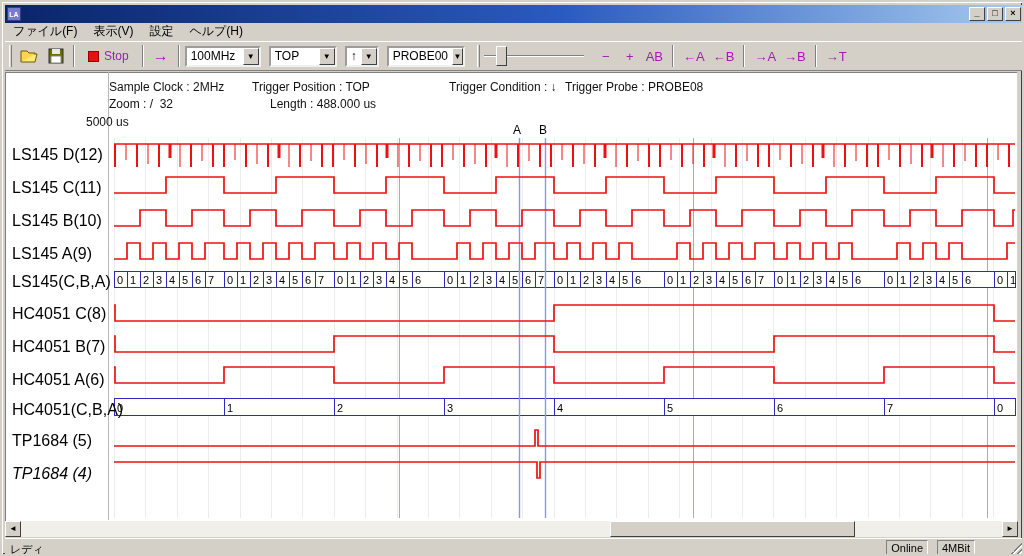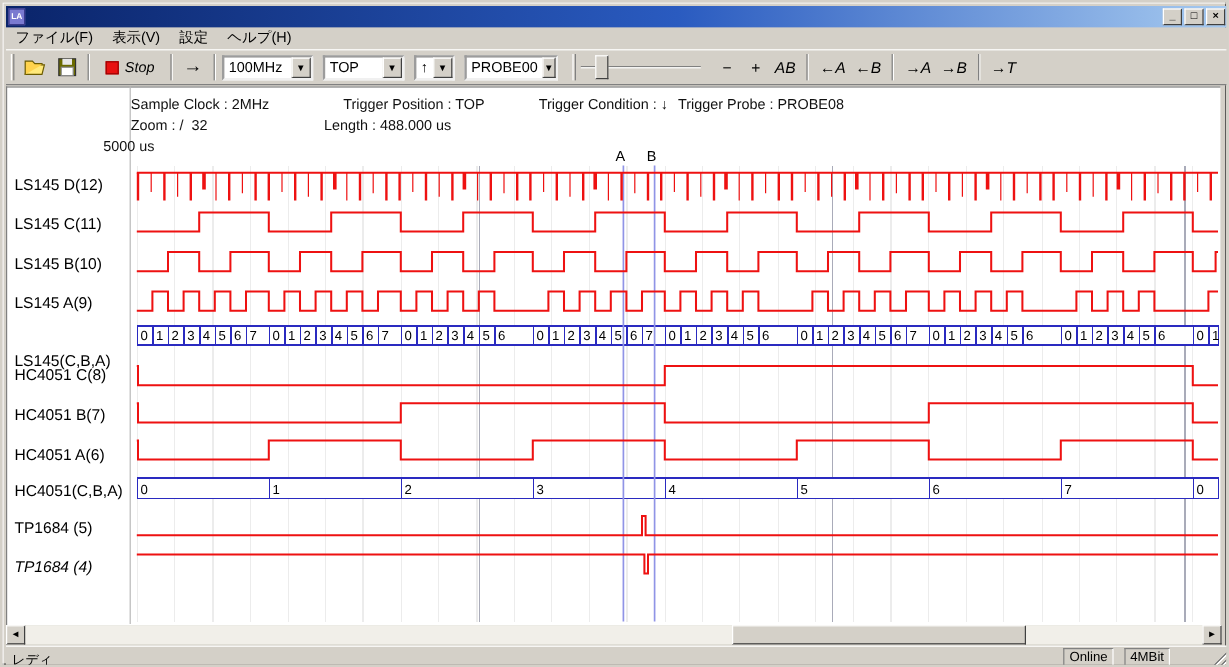--- a/index.html
+++ b/index.html
@@ -40,21 +40,21 @@
   #toolbar {
     left:3px; top:39px; width:1018px; height:30px; background:#d4d0c8;
     border-top:1px solid #fff; border-bottom:1px solid #808080;
     display:flex; align-items:center; font-size:12px;
   }
   .grip { width:3px; height:22px; margin:0 4px;
     border-left:1px solid #fff; border-right:1px solid #808080; }
   .tb-sep { width:2px; height:22px; margin:0 5px;
     border-left:1px solid #808080; border-right:1px solid #fff; }
   .tb-btn { height:24px; min-width:24px; display:flex; align-items:center;
-    justify-content:center; padding:0 4px; color:#000000;font-style:italic; }
+    justify-content:center; padding:0 4px; color:#a21caf; }
   .tb-btn.textbtn { font-size:13px; }
   #stop-btn { display:flex; align-items:center; gap:5px; padding:0 8px; height:24px; }
   #stop-square { width:11px; height:11px; background:#e81010; border:1px solid #900; }
   .combo { height:21px; background:#fff; border:2px inset #f0f0f0;
     display:flex; align-items:center; margin-right:8px; }
   .combo .val { font-size:12px; padding:0 4px; flex:1; white-space:nowrap; }
   .combo .drop { width:16px; height:17px; background:#d4d0c8;
     border:1px solid; border-color:#fff #404040 #404040 #fff;
     display:flex; align-items:center; justify-content:center; font-size:8px; }
   #slider { width:100px; height:22px; position:relative; margin-right:10px; }
@@ -63,21 +63,21 @@
   #slider-handle { position:absolute; left:12px; top:1px; width:11px; height:20px;
     background:#d4d0c8; border:1px solid; border-color:#fff #404040 #404040 #fff; }
 
   
   #client {
     left:3px; top:70px; width:1012px; height:449px; background:#fff;
     border-top:1px solid #808080; border-left:1px solid #808080;
   }
   .info-text { position:absolute; font-size:12px; color:#111; white-space:pre; }
   #label-sep { left:106px; top:70px; width:1px; height:448px; background:#b8b8b8; }
-  .ch-label { position:absolute; left:10px; font-size:13px; color:#000; white-space:nowrap; }
+  .ch-label { position:absolute; left:10px; font-size:16px; color:#000; white-space:nowrap; }
   #ruler-label { position:absolute; font-size:12px; color:#111; }
   .marker-letter { position:absolute; font-size:12px; color:#000; }
 
   #wavesvg { left:0; top:0; width:1024px; height:556px; pointer-events:none; }
 
   
   #hscroll { left:3px; top:519px; width:1013px; height:16px; background:#f1efe9;
     display:block; }
   .sb-arrow { position:absolute; width:16px; height:16px; background:#d4d0c8;
     border:1px solid; border-color:#fff #404040 #404040 #fff;
@@ -174,21 +174,21 @@
       <div class="tb-btn textbtn">→B</div>
       <div class="tb-sep"></div>
       <div class="tb-btn textbtn">→T</div>
     </div>
 </div>
 
 <div id="client" class="abs"></div>
 <div id="label-sep" class="abs"></div>
 
 <div class="info-text" style="left:107px; top:78px;">Sample Clock : 2MHz</div>
-<div class="info-text" style="left:284px; top:78px;">Trigger Position : TOP</div>
+<div class="info-text" style="left:250px; top:78px;">Trigger Position : TOP</div>
 <div class="info-text" style="left:447px; top:78px;">Trigger Condition : ↓</div>
 <div class="info-text" style="left:563px; top:78px;">Trigger Probe : PROBE08</div>
 <div class="info-text" style="left:107px; top:95px;">Zoom : /  32</div>
 <div class="info-text" style="left:268px; top:95px;">Length : 488.000 us</div>
 <div id="ruler-label" style="left:84px; top:113px;">5000 us</div>
 
 <svg id="wavesvg" class="abs" viewBox="0 0 1024 556">
     <g shape-rendering="crispEdges">
       <line x1="112.5" y1="136" x2="112.5" y2="516" stroke="#ececec" stroke-width="1"></line>
       <line x1="143.5" y1="136" x2="143.5" y2="516" stroke="#ececec" stroke-width="1"></line>
@@ -482,21 +482,21 @@
   <span id="status-ready">レディ</span>
   <span class="status-box" style="right:95px;">Online</span>
   <span class="status-box" style="right:48px;">4MBit</span>
   <span id="grip-resize"></span>
 </div>
 
 <div class="ch-label abs" style="top: 144px;">LS145 D(12)</div>
 <div class="ch-label abs" style="top: 177px;">LS145 C(11)</div>
 <div class="ch-label abs" style="top: 210px;">LS145 B(10)</div>
 <div class="ch-label abs" style="top: 243px;">LS145 A(9)</div>
-<div class="ch-label abs" style="top: 271px; margin-top: 20px;">LS145(C,B,A)</div>
+<div class="ch-label abs" style="top: 271px;">LS145(C,B,A)</div>
 <div class="ch-label abs" style="top: 303px;">HC4051 C(8)</div>
 <div class="ch-label abs" style="top: 336px;">HC4051 B(7)</div>
 <div class="ch-label abs" style="top: 369px;">HC4051 A(6)</div>
 <div class="ch-label abs" style="top: 399px;">HC4051(C,B,A)</div>
 <div class="ch-label abs" style="top: 430px;">TP1684 (5)</div>
 <div class="ch-label abs" style="top: 463px; font-style: italic;">TP1684 (4)</div>
 <div class="marker-letter" style="left: 511px; top: 121px;">A</div>
 <div class="marker-letter" style="left: 537px; top: 121px;">B</div>
 
 </body></html>

